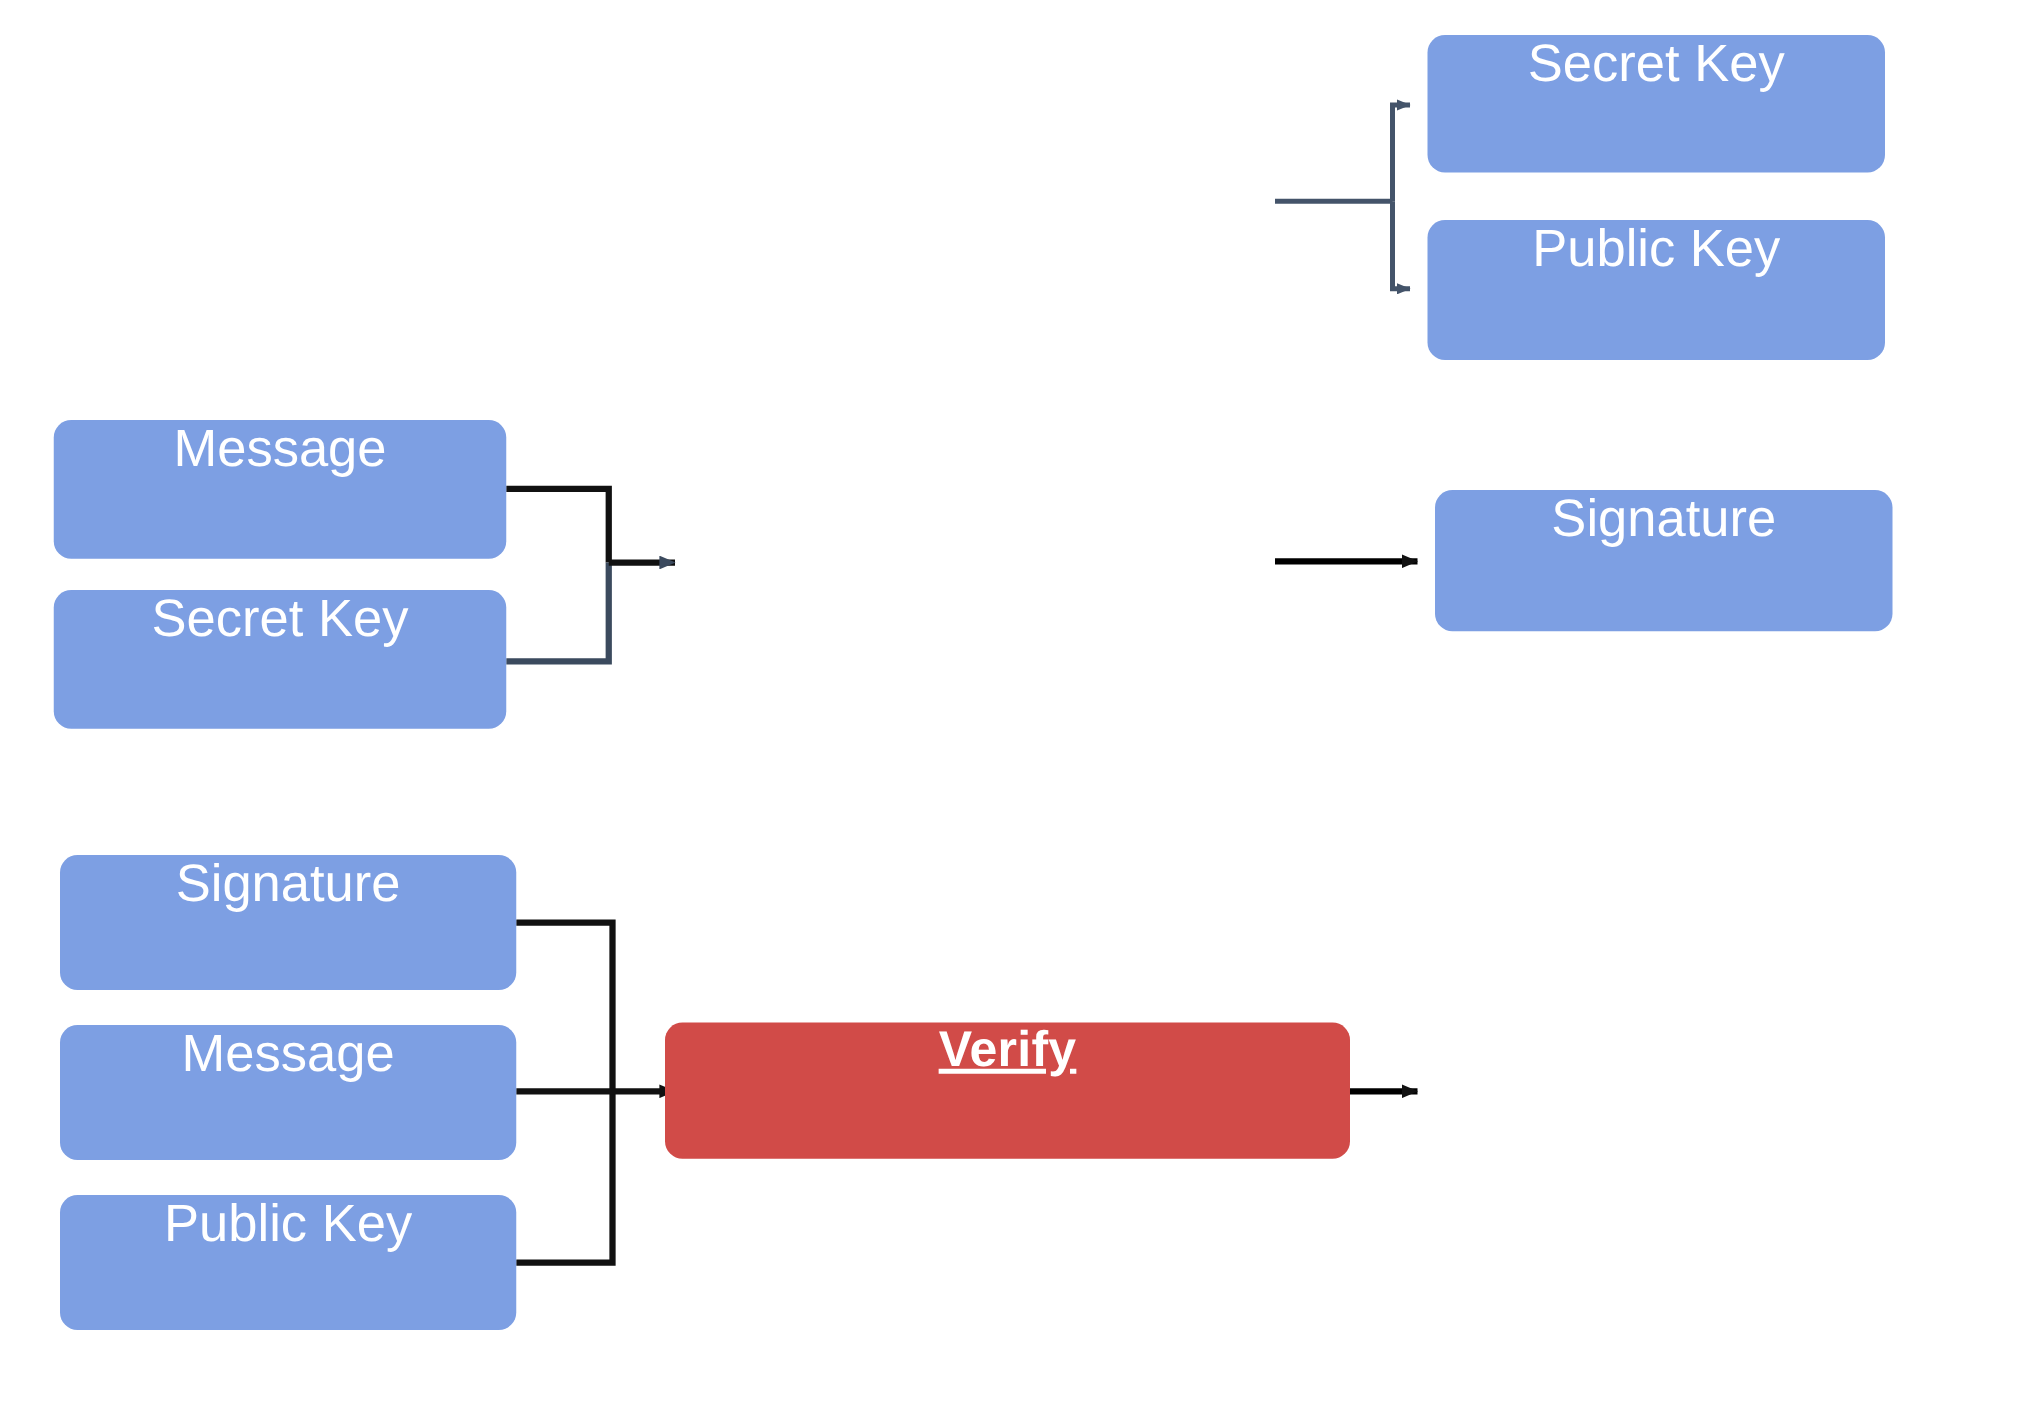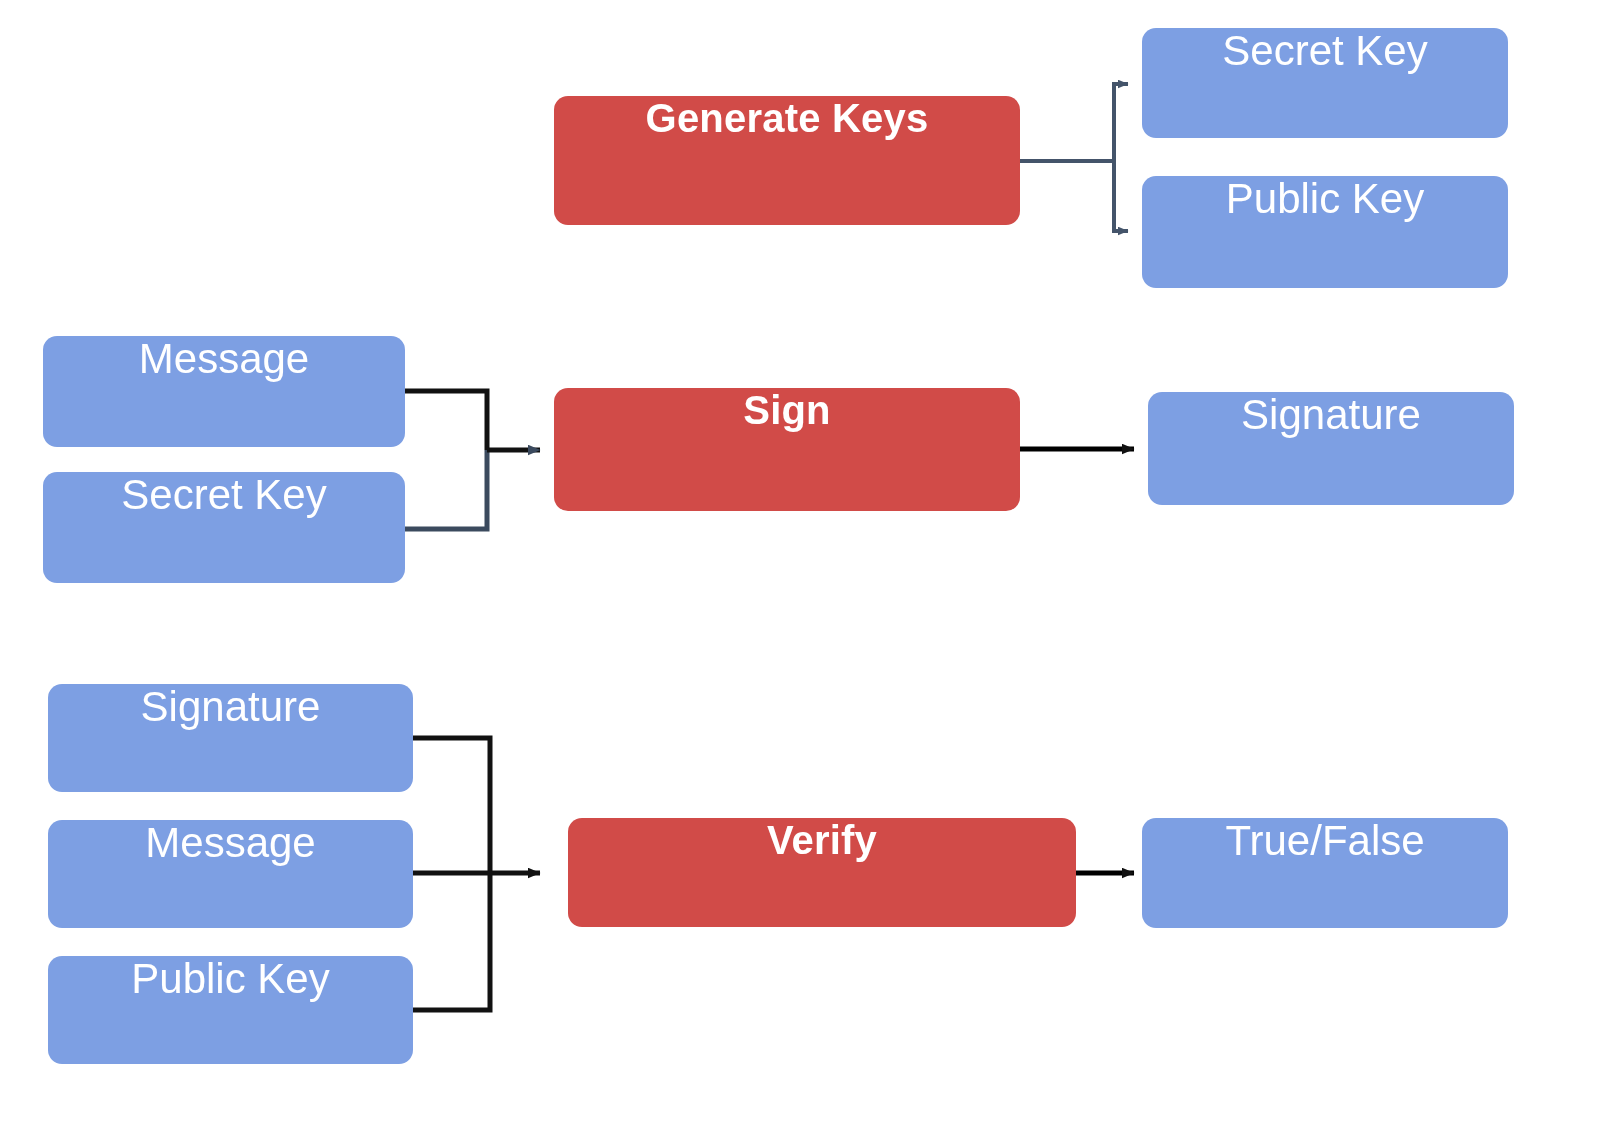--- a/index.html
+++ b/index.html
@@ -59,21 +59,21 @@
   
   #node-message-in    { left:  43px; top: 336px; width: 362px; height: 111px; }
   #node-secret-key-in { left:  43px; top: 472px; width: 362px; height: 111px; }
   #node-sign          { left: 554px; top: 388px; width: 466px; height: 123px; }
   #node-signature-out { left: 1148px; top: 392px; width: 366px; height: 113px; }
 
   
   #node-signature-in  { left:  48px; top: 684px; width: 365px; height: 108px; }
   #node-message-in-2  { left:  48px; top: 820px; width: 365px; height: 108px; }
   #node-public-key-in { left:  48px; top: 956px; width: 365px; height: 108px; }
-  #node-verify        { left: 568px; top: 818px; width: 508px; height: 109px; }
+  #node-verify        { left: 532px; top: 818px; width: 548px; height: 109px; text-decoration: underline; }
   #node-true-false    { left: 1142px; top: 818px; width: 366px; height: 110px; }
 </style>
 </head>
 <body>
 
 <div id="diagram-root">
 
   <svg class="connectors" viewBox="0 0 1618 1132">
     <defs>
       <marker id="arrow-slate" markerWidth="11" markerHeight="9" refX="10.5" refY="4.5" orient="auto" markerUnits="userSpaceOnUse">
@@ -107,43 +107,37 @@
       <path d="M413,738 L490,738 L490,873" fill="none" stroke="#111111" stroke-width="5"></path>
       <path d="M413,1010 L490,1010 L490,873" fill="none" stroke="#111111" stroke-width="5"></path>
       <path d="M413,873 L540,873" fill="none" stroke="#111111" stroke-width="5" marker-end="url(#arrow-black)"></path>
     </g>
 
     <g>
       <path d="M1020,873 L1134,873" fill="none" stroke="#000000" stroke-width="5" marker-end="url(#arrow-black)"></path>
     </g>
   </svg>
 
-  <div class="node process" id="node-generate-keys">
-    <span class="node-label">Generate Keys</span>
-  </div>
 
   <div class="node data" id="node-secret-key-out">
     <span class="node-label">Secret Key</span>
   </div>
 
   <div class="node data" id="node-public-key-out">
     <span class="node-label">Public Key</span>
   </div>
 
   <div class="node data" id="node-message-in">
     <span class="node-label">Message</span>
   </div>
 
   <div class="node data" id="node-secret-key-in">
     <span class="node-label">Secret Key</span>
   </div>
 
-  <div class="node process" id="node-sign">
-    <span class="node-label">Sign</span>
-  </div>
 
   <div class="node data" id="node-signature-out">
     <span class="node-label">Signature</span>
   </div>
 
   <div class="node data" id="node-signature-in">
     <span class="node-label">Signature</span>
   </div>
 
   <div class="node data" id="node-message-in-2">
@@ -151,17 +145,14 @@
   </div>
 
   <div class="node data" id="node-public-key-in">
     <span class="node-label">Public Key</span>
   </div>
 
   <div class="node process" id="node-verify">
     <span class="node-label">Verify</span>
   </div>
 
-  <div class="node data" id="node-true-false">
-    <span class="node-label">True/False</span>
-  </div>
 
 </div>
 
 </body></html>

